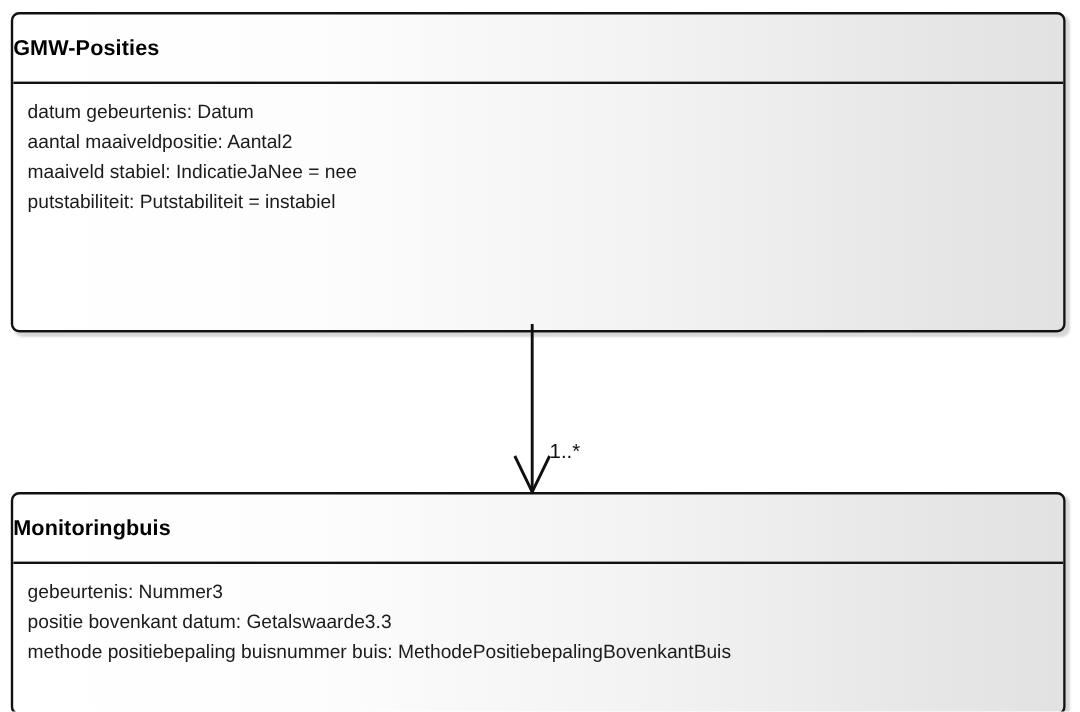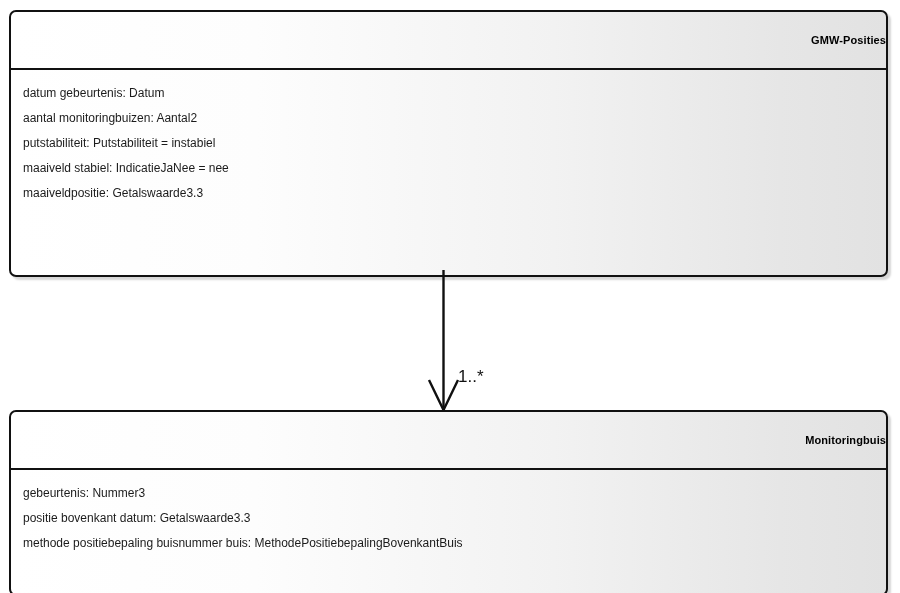--- a/index.html
+++ b/index.html
@@ -31,35 +31,35 @@
     border: 2px solid #111111;
     border-radius: 7px;
     background: linear-gradient(to right, #ffffff 0%, #fdfdfd 28%, #f2f2f2 62%, #e6e6e6 88%, #e2e2e2 100%);
     box-shadow: 3px 3px 2px rgba(0,0,0,0.16);
     overflow: hidden;
   }
 
   .uml-header {
     height: 56px;
     line-height: 56px;
-    text-align: right;
+    text-align: left;
     font-weight: bold;
-    font-size: 11px;
+    font-size: 18px;
     letter-spacing: 0.1px;
     color: #000000;
     border-bottom: 2px solid #111111;
     white-space: nowrap;
   }
 
   .uml-attributes {
     padding: 11px 0 10px 0;
   }
 
   .uml-attr {
-    font-size: 12px;
+    font-size: 16px;
     line-height: 25px;
     white-space: nowrap;
     padding-left: 12px;
     color: #1b1b1b;
   }
 
   
   #class-gmw-posities {
     left: 9px;
     top: 10px;
@@ -96,24 +96,23 @@
 </style>
 </head>
 <body>
 
 <div id="diagram-canvas">
 
   <div class="uml-class" id="class-gmw-posities">
     <div class="uml-header">GMW-Posities</div>
     <div class="uml-attributes">
       <div class="uml-attr">datum gebeurtenis: Datum</div>
-      <div class="uml-attr">aantal monitoringbuizen: Aantal2</div>
+      <div class="uml-attr">aantal maaiveldpositie: Aantal2</div>
+      <div class="uml-attr">maaiveld stabiel: IndicatieJaNee = nee</div>
       <div class="uml-attr">putstabiliteit: Putstabiliteit = instabiel</div>
-      <div class="uml-attr">maaiveld stabiel: IndicatieJaNee = nee</div>
-      <div class="uml-attr">maaiveldpositie: Getalswaarde3.3</div>
     </div>
   </div>
 
   <svg id="association-connector" viewBox="0 0 160 150">
 
     <line x1="43.5" y1="0" x2="43.5" y2="140" stroke="#101010" stroke-width="2.4"></line>
 
     <polyline points="29,110 43.5,140 58,110" fill="none" stroke="#101010" stroke-width="2.4" stroke-linecap="butt" stroke-linejoin="miter"></polyline>
   </svg>
 

